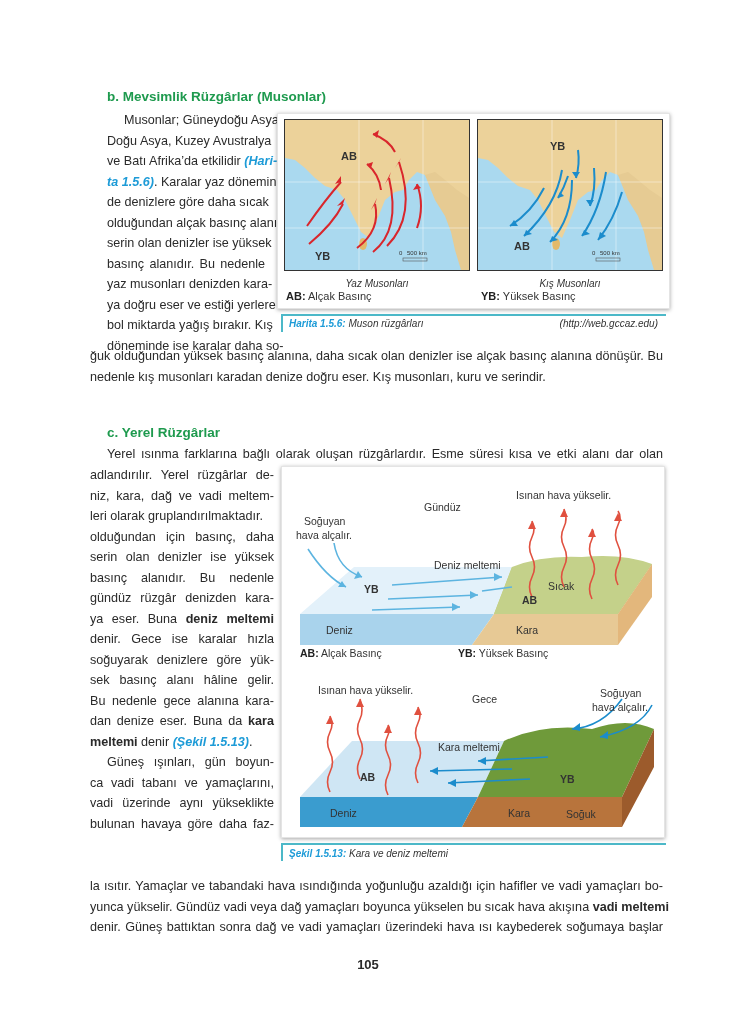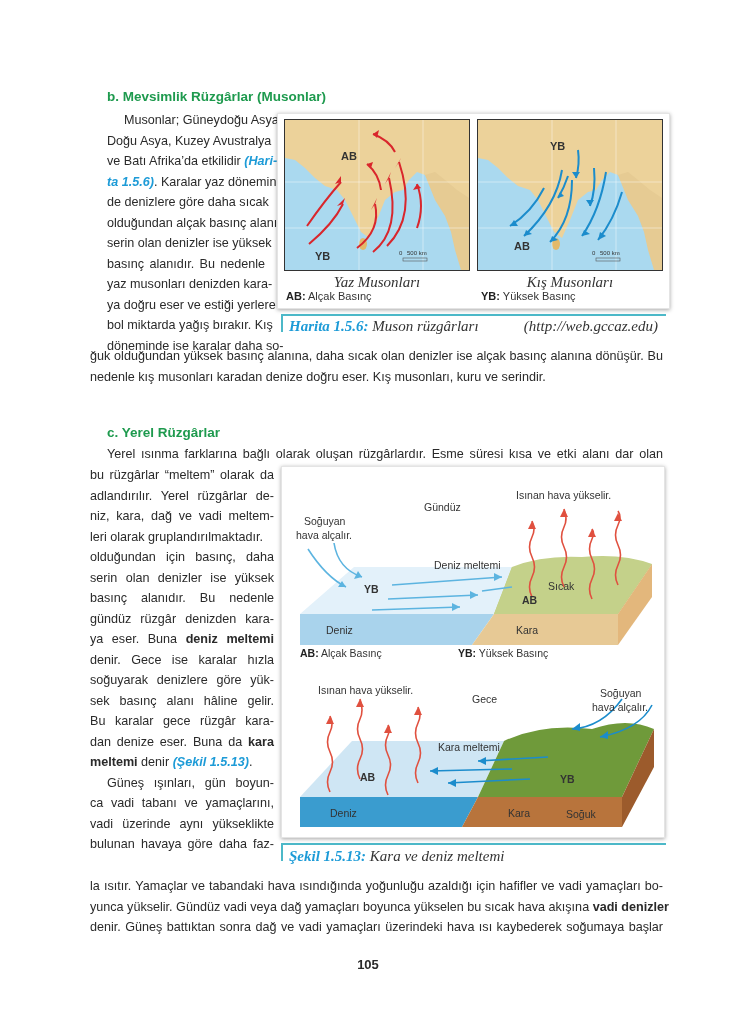--- a/index.html
+++ b/index.html
@@ -5,21 +5,21 @@
   html,body{margin:0;padding:0;background:#ffffff;}
   body{width:736px;height:1024px;position:relative;overflow:hidden;font-family:"Liberation Sans",sans-serif;color:#2a2a2a;}
   .abs{position:absolute;}
   .h2{font-weight:bold;color:#1e9a4e;font-size:13.5px;}
   .p{font-size:12.6px;line-height:20.5px;text-align:justify;text-align-last:justify;white-space:nowrap;}
   .line{height:20.5px;}
   .last{text-align-last:left;}
   .link{color:#1d9bd7;font-weight:bold;font-style:italic;}
   .b{font-weight:bold;}
   .panel{background:#fff;box-shadow:0 1px 4px rgba(0,0,0,0.35);border:1px solid #e4e4e4;}
-  .cap{font-size:15px;font-style:italic;color:#333;font-family:Liberation Serif, serif;}
+  .cap{font-size:10px;font-style:italic;color:#333;}
   .capbar{border-top:2px solid #4cb8c8;border-left:2px solid #4cb8c8;}
   .capb{color:#1d9bd7;font-weight:bold;}
   .lbl{font-size:11px;color:#333;}
   .lblb{font-weight:bold;color:#222;}
   .dlbl{font-size:10.5px;color:#333;position:absolute;white-space:nowrap;}
 </style>
 </head>
 <body>
 
 <div class="abs h2" style="left:107px;top:89px;">b. Mevsimlik Rüzgârlar (Musonlar)</div>
@@ -136,44 +136,43 @@
 </div>
 <div class="abs capbar" style="left:281px;top:314px;width:383px;height:16px;">
   <span class="abs cap" style="left:6px;top:2px;"><span class="capb">Harita 1.5.6:</span><span> Muson rüzgârları</span></span>
   <span class="abs cap" style="right:8px;top:2px;">(http://web.gccaz.edu)</span>
 </div>
 
 <div class="abs h2" style="left:107px;top:425px;">c. Yerel Rüzgârlar</div>
 <div class="abs p" style="left:107px;top:444px;width:556px;">Yerel ısınma farklarına bağlı olarak oluşan rüzgârlardır. Esme süresi kısa ve etki alanı dar olan</div>
 
 <div class="abs" style="left:90px;top:465px;width:184px;" id="colC">
-    <div class="p line"><span>bu rüzgârlar “meltem” olarak da</span></div>
     <div class="p line"><span>adlandırılır. Yerel rüzgârlar de-</span></div>
     <div class="p line"><span>niz, kara, dağ ve vadi meltem-</span></div>
     <div class="p line last"><span>leri olarak gruplandırılmaktadır.</span></div>
     <div class="p line"><span>olduğundan için basınç, daha</span></div>
     <div class="p line"><span>serin olan denizler ise yüksek</span></div>
     <div class="p line"><span>basınç alanıdır. Bu nedenle</span></div>
     <div class="p line"><span>gündüz rüzgâr denizden kara-</span></div>
     <div class="p line"><span>ya eser. Buna </span><span class="b">deniz meltemi</span></div>
     <div class="p line"><span>denir. Gece ise karalar hızla</span></div>
     <div class="p line"><span>soğuyarak denizlere göre yük-</span></div>
     <div class="p line"><span>sek basınç alanı hâline gelir.</span></div>
-    <div class="p line"><span>Bu karalar gece rüzgâr kara-</span></div>
+    <div class="p line"><span>Bu nedenle gece alanına kara-</span></div>
     <div class="p line"><span>dan denize eser. Buna da </span><span class="b">kara</span></div>
     <div class="p line last"><span class="b">meltemi</span><span> denir </span><span class="link">(Şekil 1.5.13)</span><span>.</span></div>
     <div class="p line" style="padding-left: 17px;"><span>Güneş ışınları, gün boyun-</span></div>
     <div class="p line"><span>ca vadi tabanı ve yamaçlarını,</span></div>
     <div class="p line"><span>vadi üzerinde aynı yükseklikte</span></div>
     <div class="p line"><span>bulunan havaya göre daha faz-</span></div>
   </div>
 
 <div class="abs" style="left:90px;top:876px;width:573px;" id="fullC">
     <div class="p line"><span>la ısıtır. Yamaçlar ve tabandaki hava ısındığında yoğunluğu azaldığı için hafifler ve vadi yamaçları bo-</span></div>
-    <div class="p line"><span>yunca yükselir. Gündüz vadi veya dağ yamaçları boyunca yükselen bu sıcak hava akışına </span><span class="b">vadi denizler</span></div>
+    <div class="p line"><span>yunca yükselir. Gündüz vadi veya dağ yamaçları boyunca yükselen bu sıcak hava akışına </span><span class="b">vadi meltemi</span></div>
     <div class="p line"><span>denir. Güneş battıktan sonra dağ ve vadi yamaçları üzerindeki hava ısı kaybederek soğumaya başlar</span></div>
   </div>
 
 <div class="abs panel" style="left:281px;top:466px;width:382px;height:370px;">
   <svg class="abs" style="left:0;top:0;" width="382" height="370" viewBox="0 0 382 370">
 
     <polygon points="18,147 72,100 230,100 212,147" fill="#e3f1fa"></polygon>
     <polygon points="212,147 230,100 370,97 336,147" fill="#b8c97a"></polygon>
     <path d="M230,100 Q260,88 300,90 Q340,86 370,97 L336,147 L212,147 Z" fill="#c4d18a"></path>
     <polygon points="18,147 212,147 190,178 18,178" fill="#a9d3ec"></polygon>

